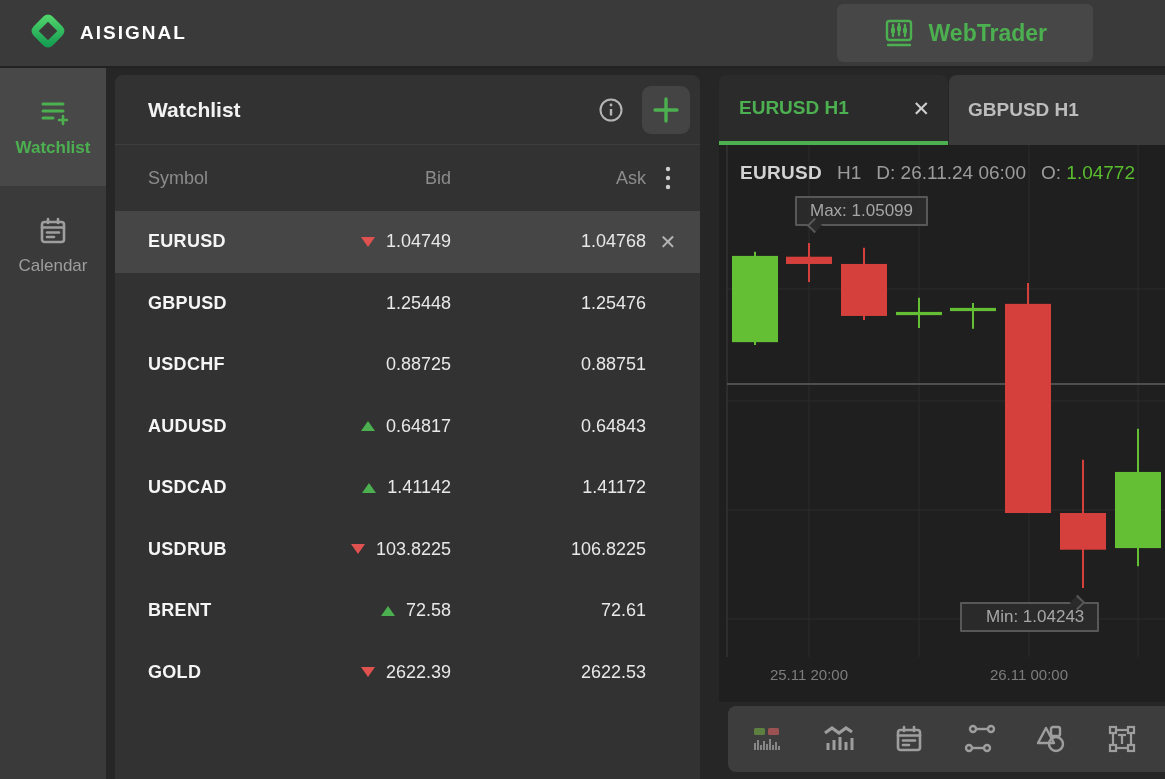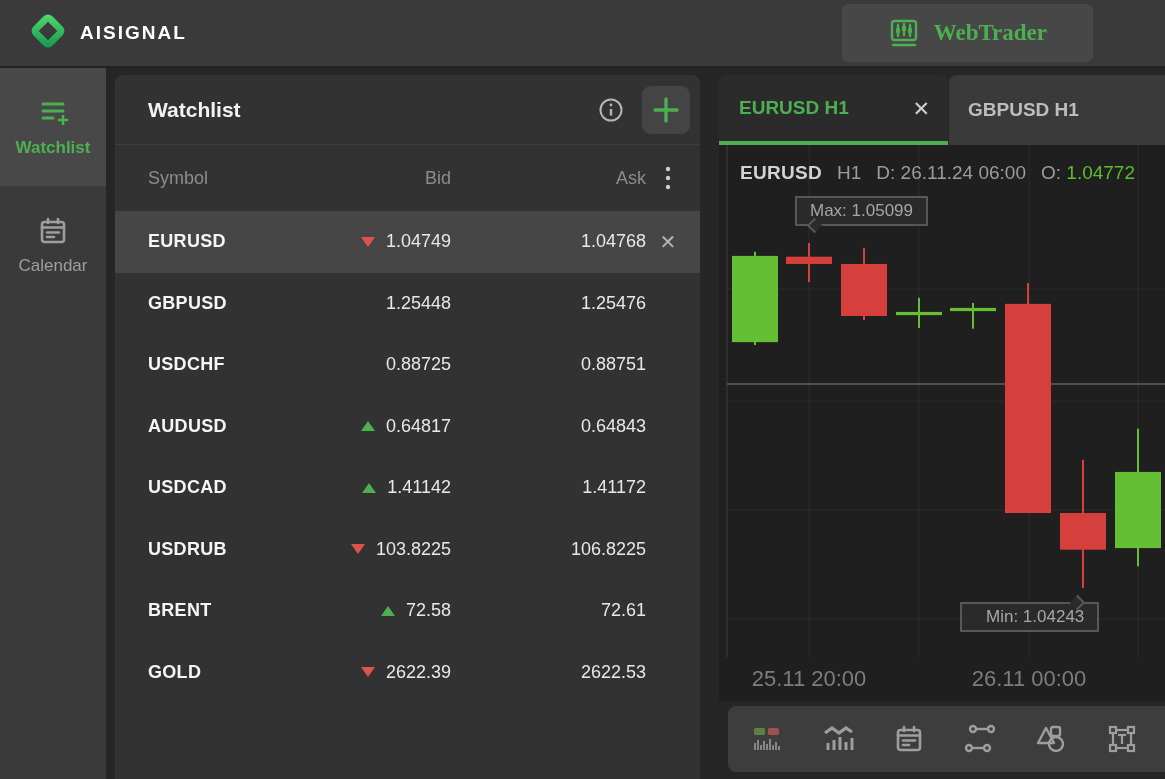--- a/index.html
+++ b/index.html
@@ -5,21 +5,21 @@
   * { margin:0; padding:0; box-sizing:border-box; }
   html,body { width:1165px; height:779px; overflow:hidden; background:#262626;
     font-family:"Liberation Sans", sans-serif; -webkit-font-smoothing:antialiased; }
 
   
   .topbar { height:68px; background:#3a3a3a; display:flex; align-items:center;
     justify-content:space-between; padding:0 30px 0 28px; border-bottom:2px solid #222; }
   .brand { display:flex; align-items:center; gap:12px; }
   .brand-name { color:#fff; font-size:19px; font-weight:bold; letter-spacing:2px; }
   .webtrader-btn { display:flex; align-items:center; gap:14px; background:#474747;
-    border:none; border-radius:6px; height:58px; padding:0 46px; cursor:pointer; margin-right:42px;font-family:Liberation Serif, serif; }
+    border:none; border-radius:6px; height:58px; padding:0 46px; cursor:pointer; margin-right:42px; }
   .webtrader-btn span { color:#4caf50; font-size:23px; font-weight:bold; }
 
   
   .layout { display:flex; height:711px; }
 
   
   .sidebar { width:106px; background:#3a3a3a; flex:none; }
   .side-item { height:118px; display:flex; flex-direction:column; align-items:center;
     justify-content:center; gap:9px; cursor:pointer; color:#9e9e9e; }
   .side-item .lbl { font-size:17px; }
@@ -76,21 +76,21 @@
 
   .tooltip { position:absolute; background:rgba(43,43,43,.92); border:2px solid #585858;
     border-radius:1px; color:#a6a6a6; font-size:17px; padding:3px 13px; white-space:nowrap;text-align:right; }
   .tooltip .ptr { position:absolute; width:11px; height:11px; background:#2b2b2b;
     border:2px solid #585858; transform:rotate(45deg); }
   .tooltip.max { left:76px; top:51px; }
   .tooltip.max .ptr { left:12px; bottom:-7px; border-top:none; border-right:none; }
   .tooltip.min { left:241px; top:457px;padding-left:24px; }
   .tooltip.min .ptr { right:14px; top:-7px; border-bottom:none; border-left:none; }
 
-  .x-label { position:absolute; top:521px; transform:translateX(-50%); color:#7d7d7d; font-size:22px; }
+  .x-label { position:absolute; top:521px; transform:translateX(-50%); color:#7d7d7d; font-size:15px; }
 
   .chart-toolbar { height:66px; margin:4px 0 0 9px; background:#3d3d3d; border-radius:8px 0 0 8px;
     display:flex; align-items:center; gap:37px; padding-left:22px; flex:none; }
   .tool-btn { width:34px; height:34px; background:none; border:none; cursor:pointer;
     display:flex; align-items:center; justify-content:center; }
 </style>
 </head>
 <body>
 
 <div class="topbar">

